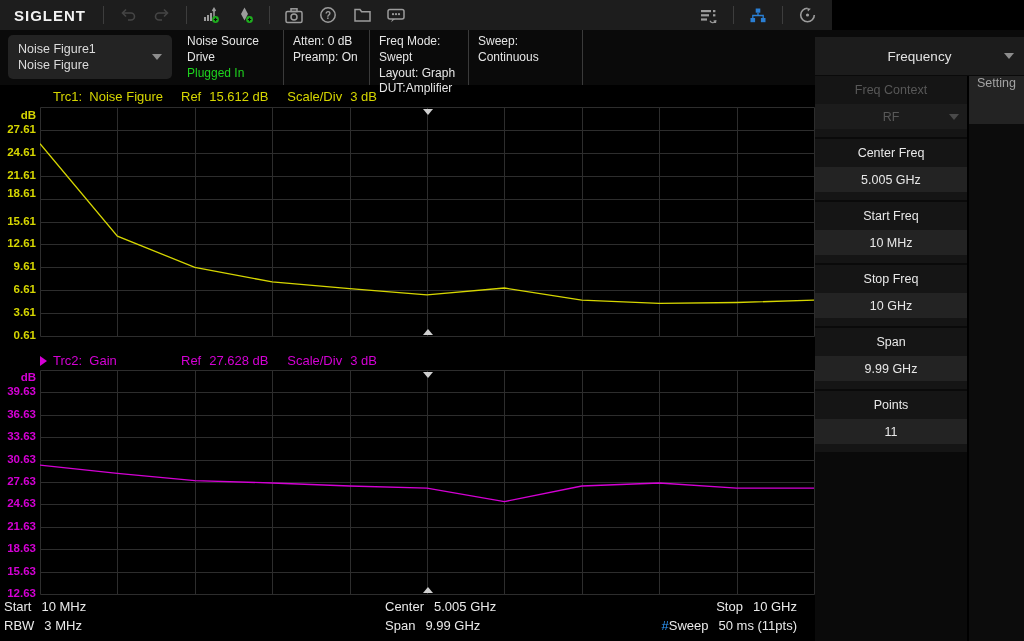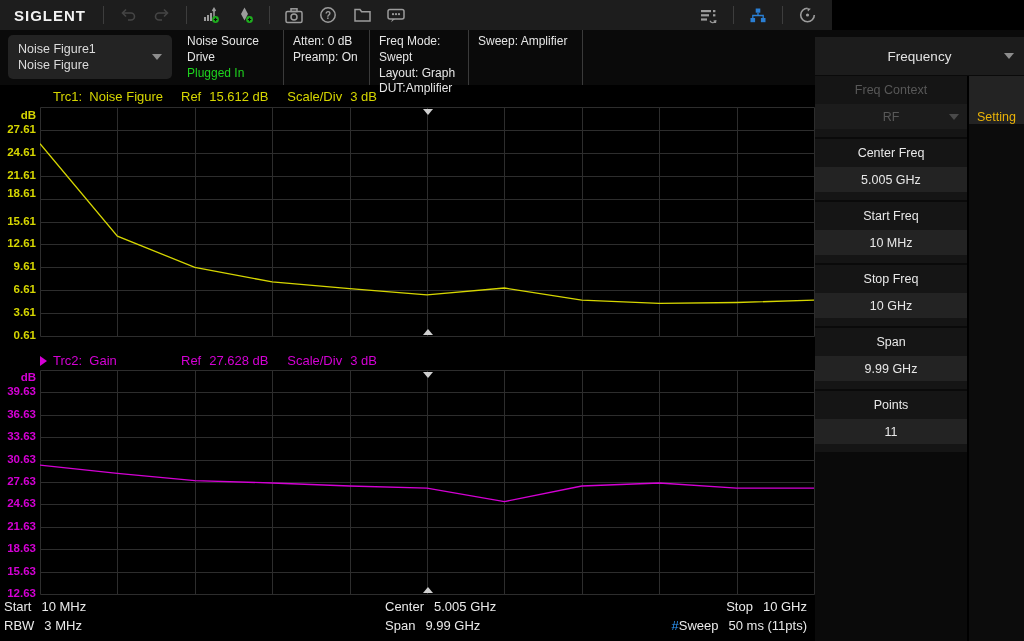--- a/index.html
+++ b/index.html
@@ -52,41 +52,41 @@
          border-left:5px solid transparent; border-right:5px solid transparent; }
   .tri-down { top:2px; border-top:6px solid #cfcfcf; }
   .tri-up { bottom:2px; border-bottom:6px solid #cfcfcf; }
   .mid-gap { height:14px; }
 
   
   .bottombar { height:41px; position:relative; font-size:13px; color:#eaeaea; flex:none; }
   .bcol { position:absolute; top:2px; line-height:19px; }
   .b-left { left:4px; }
   .b-center { left:385px; }
-  .b-right { right:8px; text-align:right; }
+  .b-right { right:18px; text-align:right; }
   .blbl { margin-right:10px; }
 
   
   .rpanel { width:209px; flex:none; background:#0a0a0a; display:flex; flex-direction:column; }
   .rp-header { height:38px; margin-top:7px; background:#1c1c1c; position:relative; display:flex;
                align-items:center; justify-content:center; color:#e2e2e2; font-size:13.5px; flex:none; cursor:pointer; }
   .rp-header .caret { position:absolute; right:10px; top:16px; }
   .rp-body { flex:1; display:flex; margin-top:1px; }
   .rp-main { width:152px; flex:none; }
   .group { background:#151515; margin-bottom:2px; padding:7px 0 8px; text-align:center; }
   .g-label { font-size:12.5px; color:#e8e8e8; margin-bottom:7px; }
   .g-value { height:25px; background:#232323; display:flex; align-items:center; justify-content:center;
              font-size:12.5px; color:#e8e8e8; position:relative; cursor:pointer; }
   .g-value .caret { position:absolute; right:8px; top:10px; border-top-color:#7d7d7d; }
   .group.disabled .g-label, .group.disabled .g-value { color:#585858; }
   .group.disabled .g-value { background:#1c1c1c; }
   .group.disabled .caret { border-top-color:#4a4a4a; }
   .rp-tabs { flex:1; background:#0c0c0c; border-left:2px solid #000; }
-  .tab-setting { height:48px; background:#232323; display:flex; align-items:flex-end; justify-content:center;
-                 color:#eab308; font-size:12.5px; cursor:pointer; }
+  .tab-setting { height:48px; background:#232323; display:flex; align-items:flex-start; justify-content:center;
+                 color:#a3a3a3; font-size:12.5px; cursor:pointer; }
 </style>
 </head>
 <body>
 
 <div class="app">
 
   <div class="toolbar">
     <div class="logo">SIGLENT</div>
     <div class="tsep"></div>
     <button class="tbtn disabled">
@@ -196,21 +196,21 @@
         <div class="scell" style="width:86px">
           <div>Atten: 0 dB</div>
           <div>Preamp: On</div>
         </div>
         <div class="scell" style="width:99px">
           <div>Freq Mode: Swept</div>
           <div>Layout: Graph</div>
           <div>DUT:Amplifier</div>
         </div>
         <div class="scell" style="width:114px">
-          <div>Sweep: Amplifier</div>
+          <div>Sweep: Continuous</div>
         </div>
       </div>
 
       <div class="chart-title" style="color: rgb(214, 214, 0);">
         <span class="amark" style="visibility: hidden;">
             <i></i>
           </span>
         <span class="t-name">Trc1:  Noise Figure</span>
         <span class="t-ref-l">Ref</span>
         <span class="t-ref-v">15.612 dB</span>

